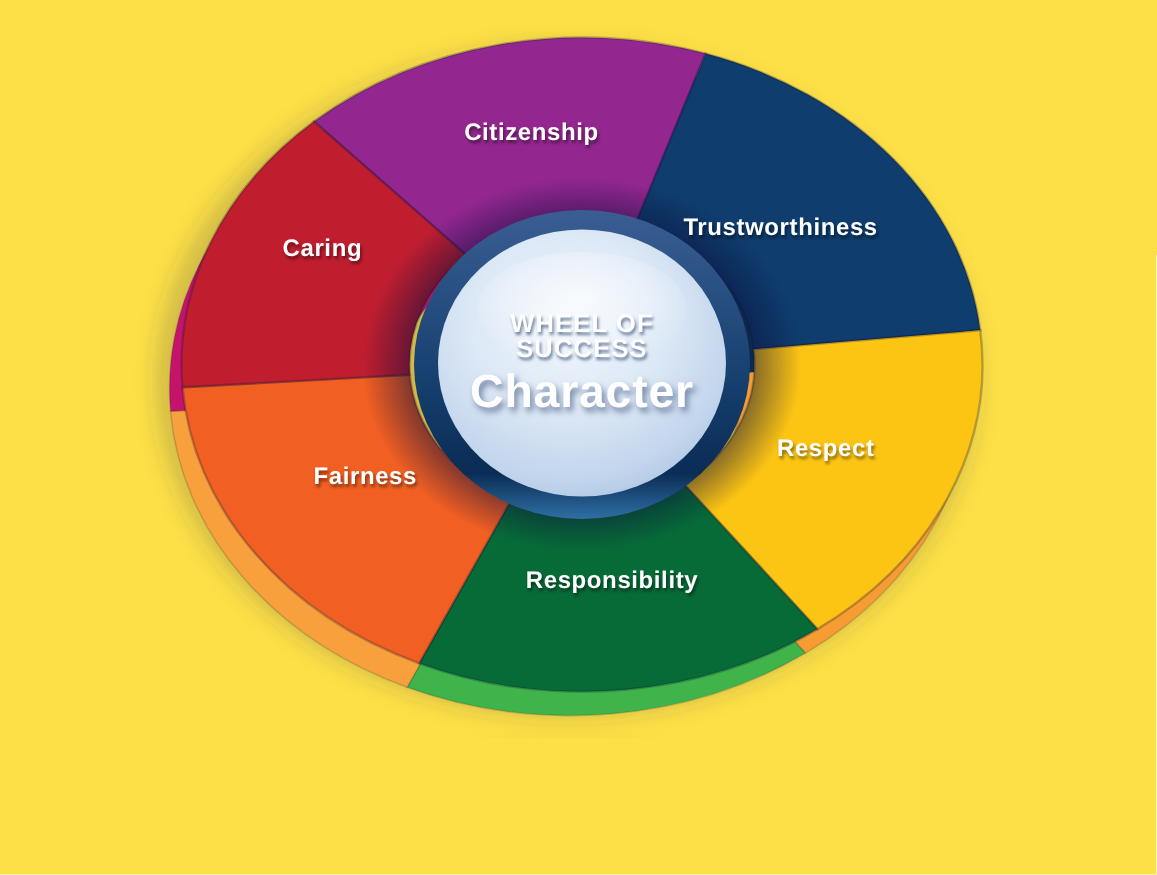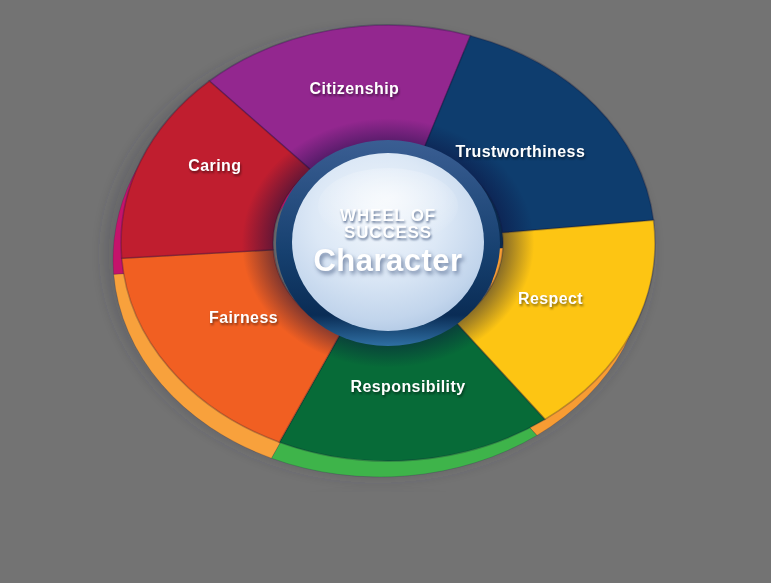--- a/index.html
+++ b/index.html
@@ -1,19 +1,19 @@
 <!DOCTYPE html>
 <html><head>
 <meta charset="utf-8">
 <style>
   html,body{margin:0;padding:0;background:#ffffff;}
   .stage{
     position:relative;
     width:771px;height:583px;
-    background:#737373;
+    background:#fde047;
     overflow:hidden;
     font-family:"Liberation Sans", sans-serif;
     text-decoration:underline;
   }
   svg{display:block;}
   .seg-top{stroke:rgba(20,20,55,0.28);stroke-width:1.6;}
   .seg-side{stroke:rgba(20,20,55,0.18);stroke-width:1;}
   .seg-label{
     fill:#ffffff;font-weight:700;font-size:16px;letter-spacing:0.4px;
     text-anchor:middle;

